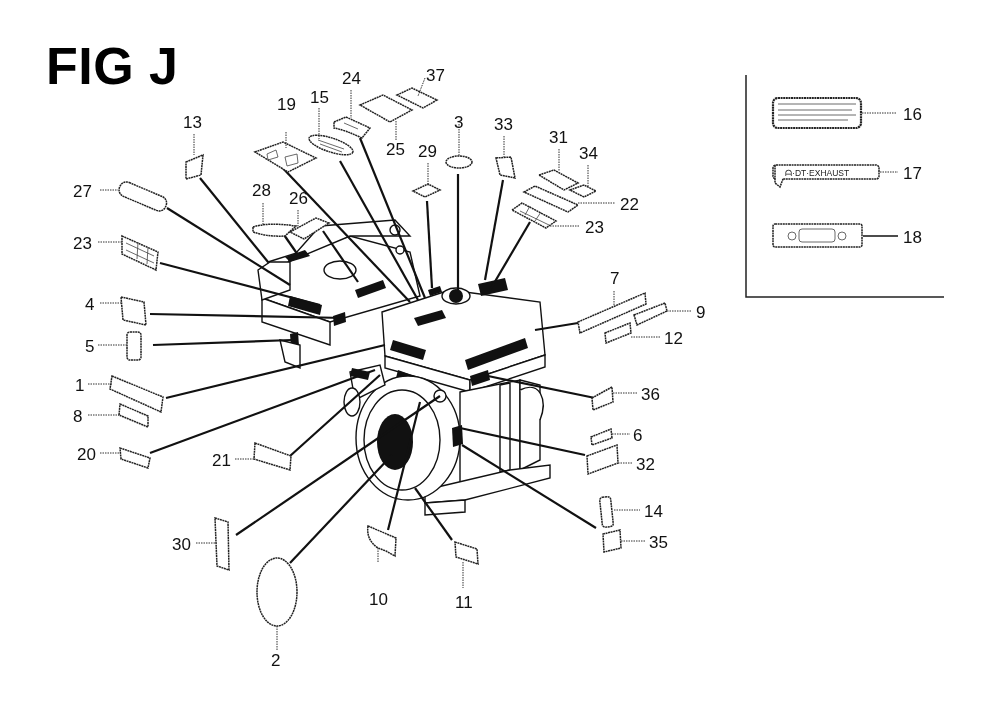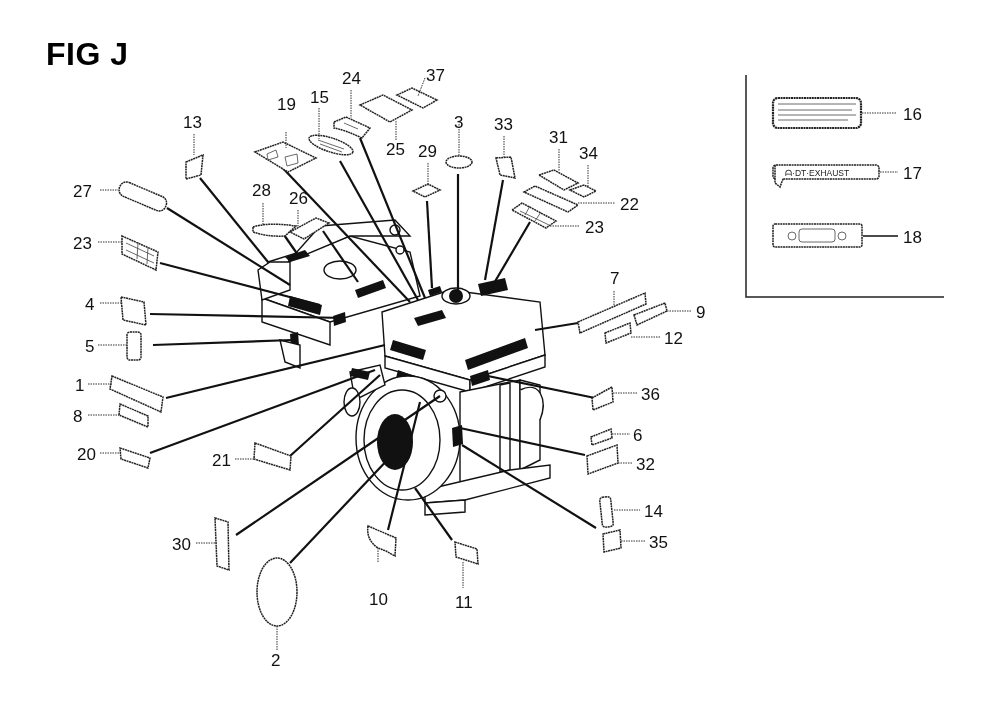--- a/index.html
+++ b/index.html
@@ -1,17 +1,17 @@
 <!DOCTYPE html>
 <html><head>
 <meta charset="utf-8">
 <style>
   html, body { margin:0; padding:0; background:#ffffff; }
   body { width:1000px; height:706px; position:relative; overflow:hidden; font-family:"Liberation Sans", sans-serif; }
-  #title { position:absolute; left:46px; top:36px; font-size:32px; font-weight:bold; color:#000; letter-spacing:0.5px; font-family:"Liberation Sans", sans-serif; }
+  #title { position:absolute; left:46px; top:36px; font-size:52px; font-weight:bold; color:#000; letter-spacing:0.5px; font-family:"Liberation Sans", sans-serif; }
   svg { position:absolute; left:0; top:0; }
   .lbl { font-family:"Liberation Sans", sans-serif; font-size:17px; fill:#111; }
   .part { fill:#fff; stroke:#222; stroke-width:1.5; stroke-dasharray:2 0.6; }
   .lead { stroke:#111; stroke-width:2.2; fill:none; }
   .dot { stroke:#333; stroke-width:1; fill:none; stroke-dasharray:1.5 1; }
   .eng { fill:#fff; stroke:#111; stroke-width:1.4; }
   .blk { fill:#111; stroke:none; }
   .kitbox { fill:none; stroke:#222; stroke-width:1.5; }
   .inner { stroke:#444; stroke-width:0.8; fill:none; }
 </style>

